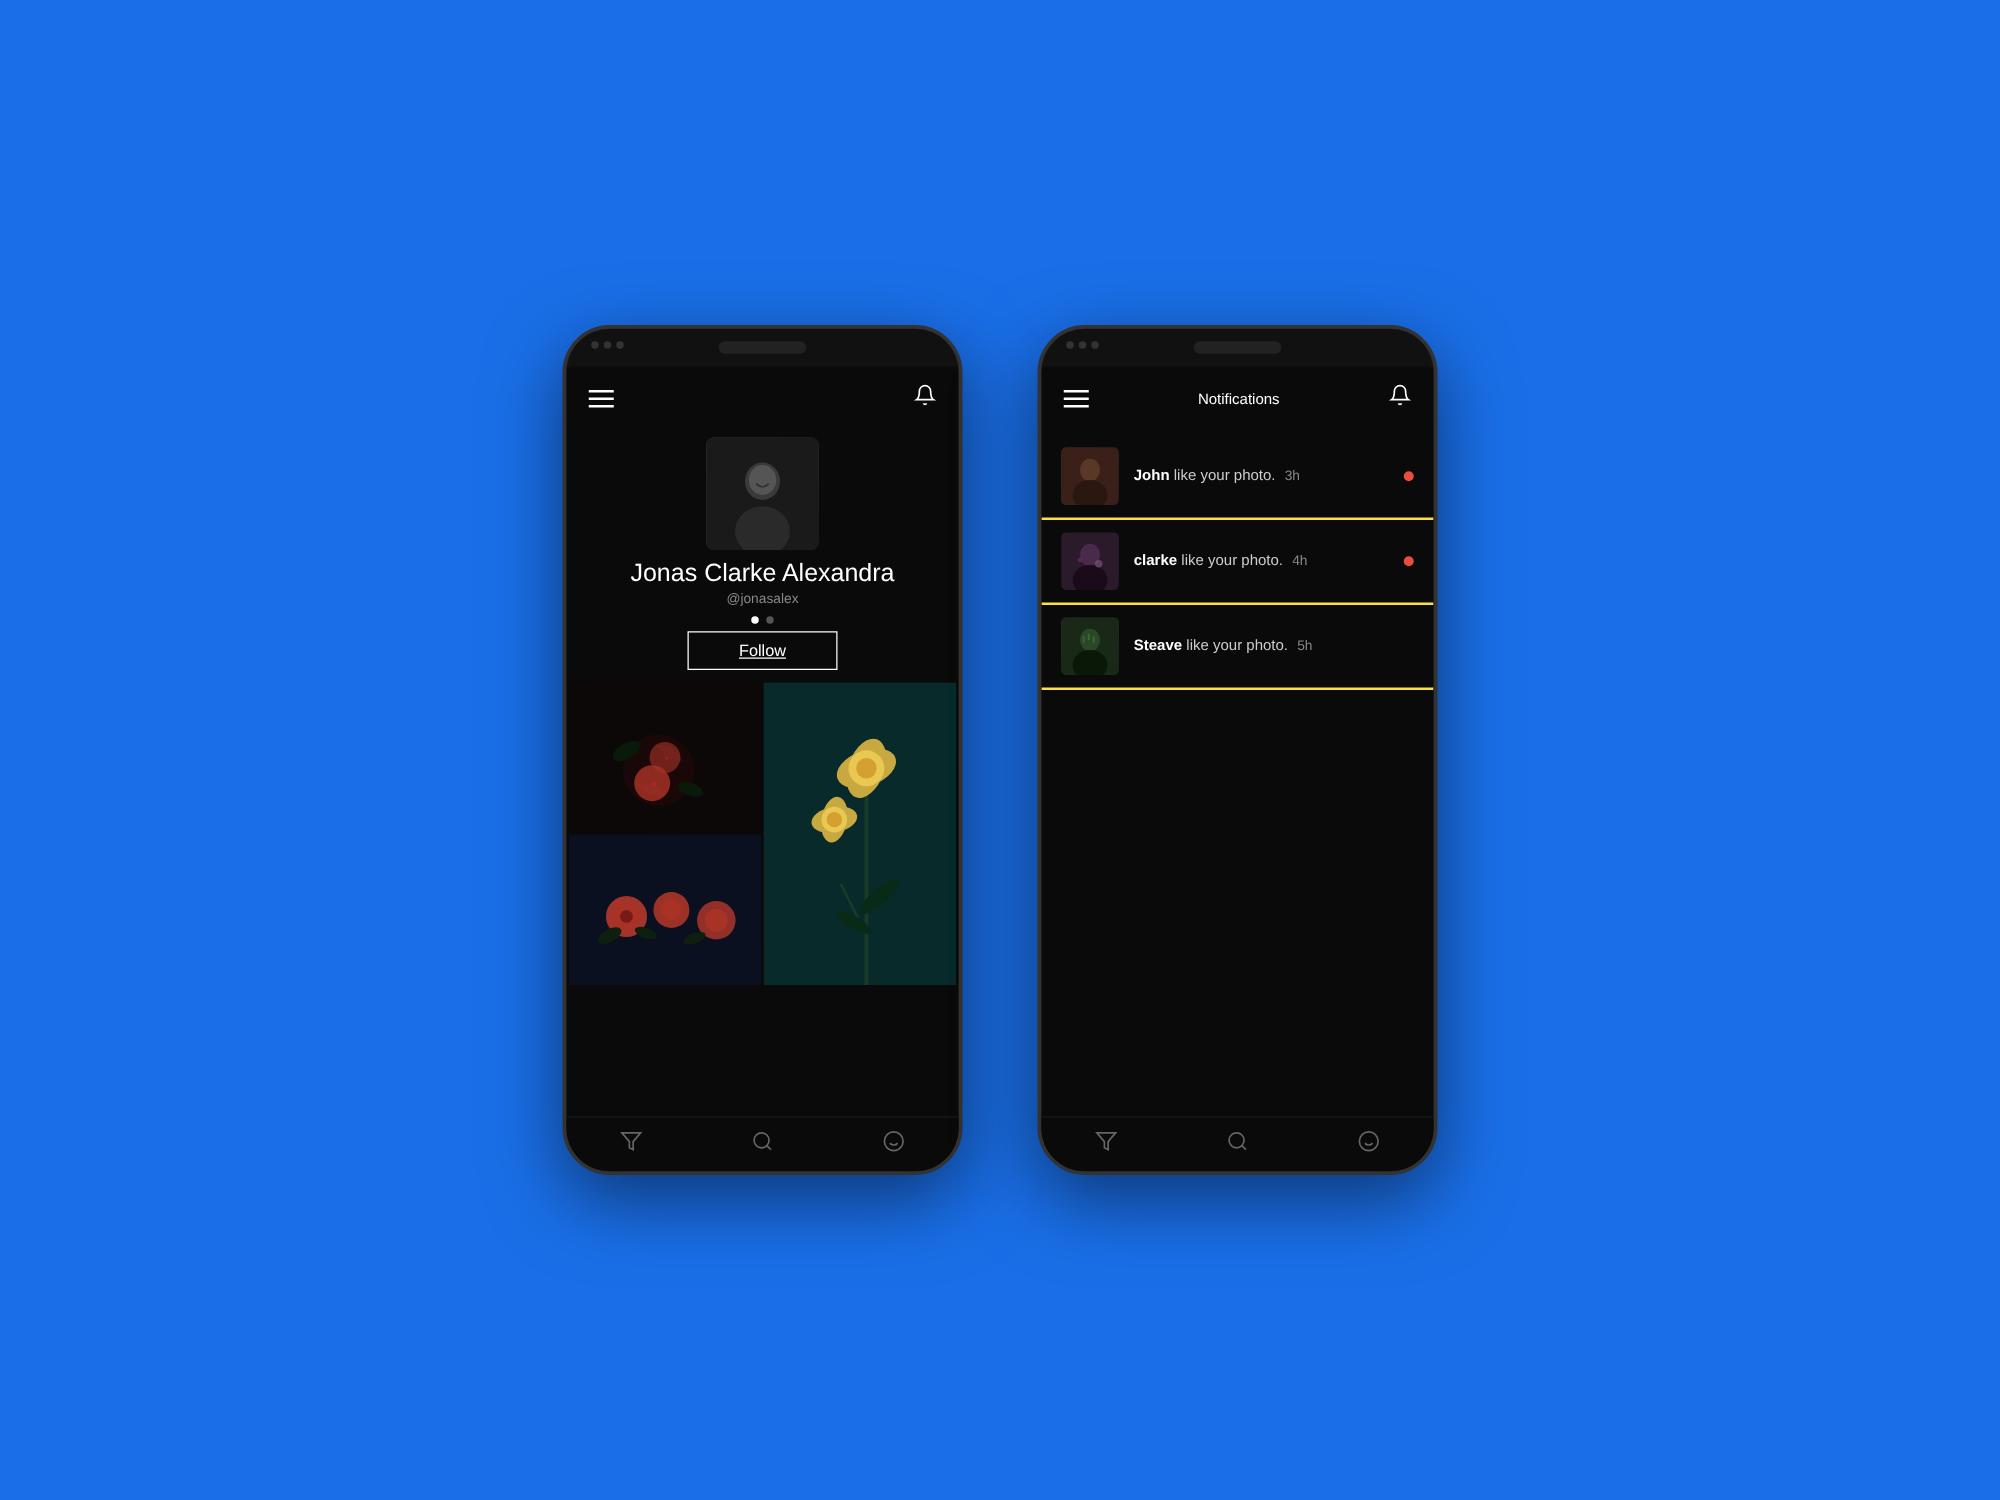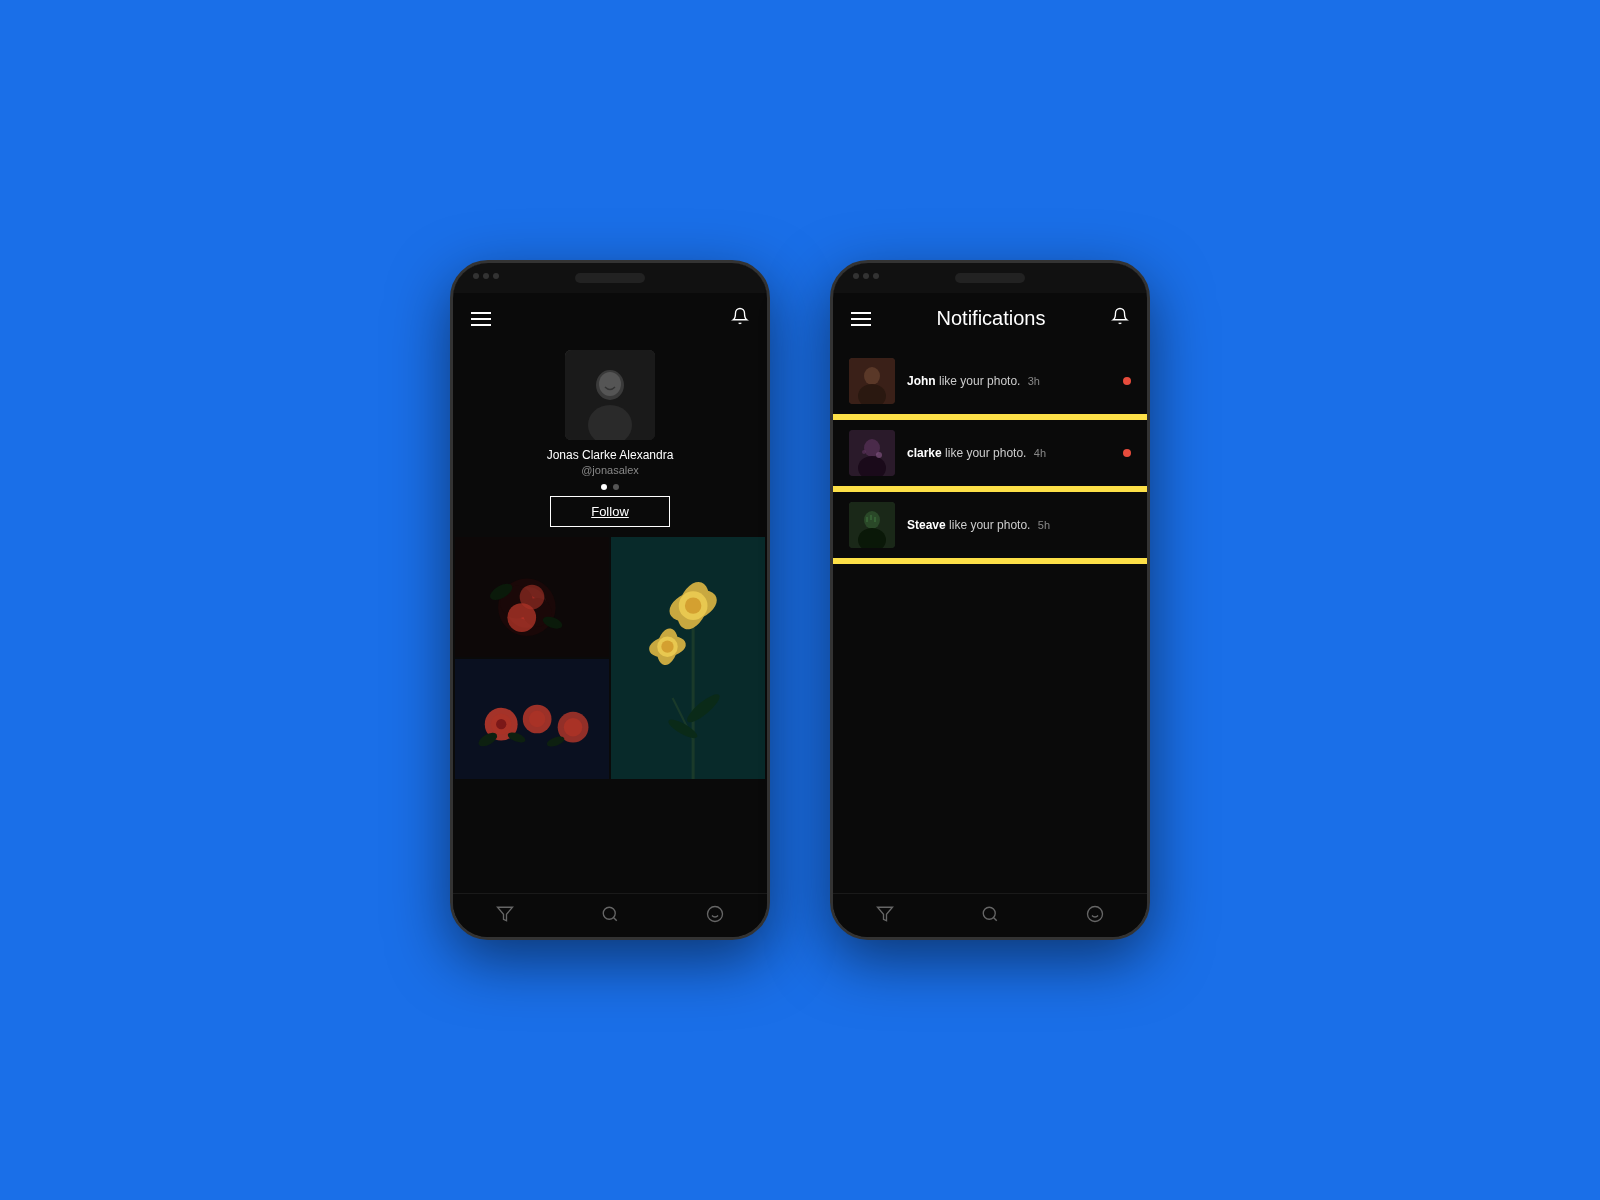--- a/index.html
+++ b/index.html
@@ -93,21 +93,21 @@
 
     .menu-icon span {
       display: block;
       width: 20px;
       height: 2px;
       background: white;
     }
 
     .header-title {
       color: white;
-      font-size: 20px;
+      font-size: 12px;
       font-weight: 400;
     }
 
     .bell-icon {
       color: white;
       font-size: 18px;
       cursor: pointer;
     }
 
     
@@ -151,21 +151,21 @@
       height: 100%;
       background: linear-gradient(135deg, #3a3a3a 0%, #1a1a1a 100%);
       position: relative;
       display: flex;
       align-items: center;
       justify-content: center;
     }
 
     .profile-name {
       color: white;
-      font-size: 12px;
+      font-size: 20px;
       font-weight: 500;
       text-align: center;
     }
 
     .profile-handle {
       color: #888;
       font-size: 11px;
       text-align: center;
       margin-top: 2px;
     }
@@ -244,21 +244,21 @@
       flex: 1;
       padding: 8px 0;
       overflow: hidden;
     }
 
     .notification-item {
       display: flex;
       align-items: center;
       padding: 10px 16px;
       gap: 12px;
-      border-bottom: 6px solid #fde047;
+      border-bottom: 2px solid #fde047;
     }
 
     .notif-avatar {
       width: 46px;
       height: 46px;
       border-radius: 4px;
       overflow: hidden;
       flex-shrink: 0;
       background: #2a2a2a;
     }

